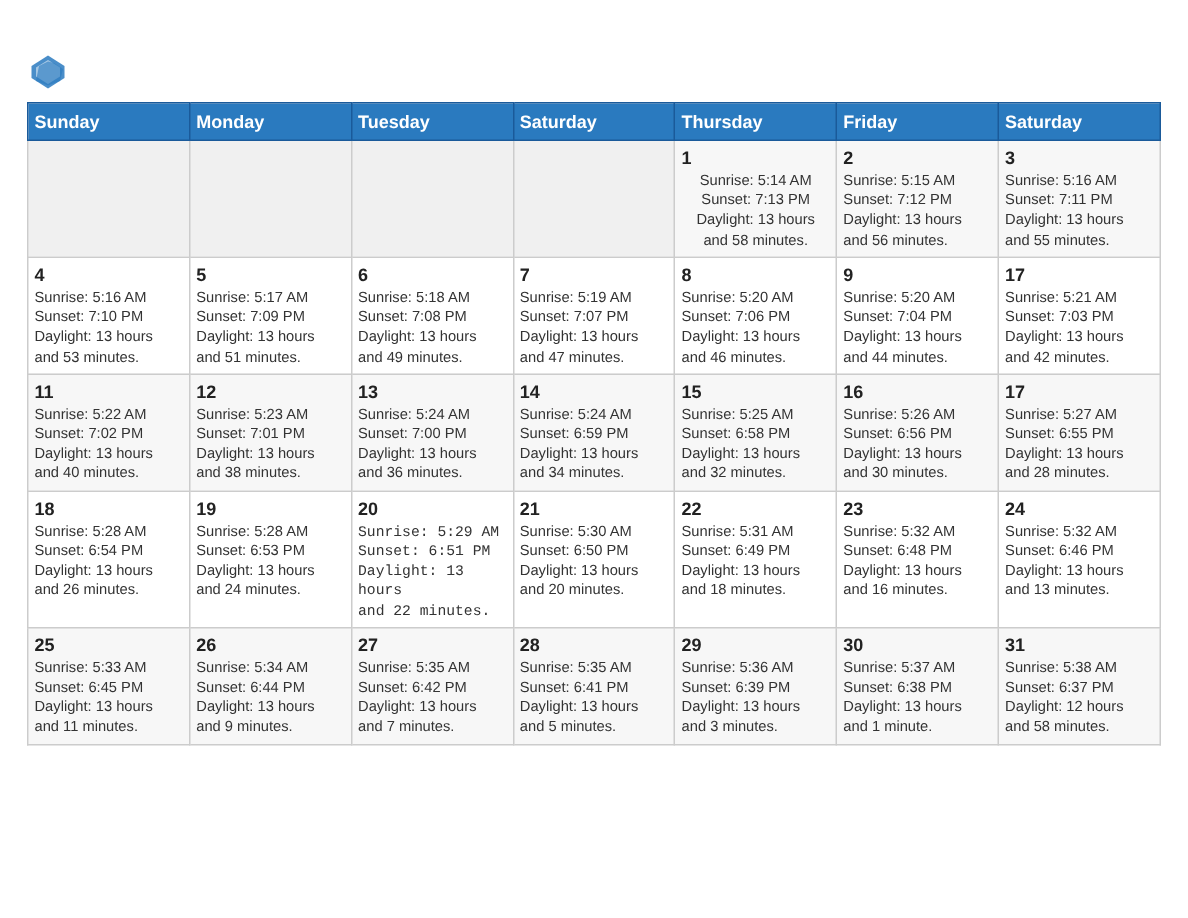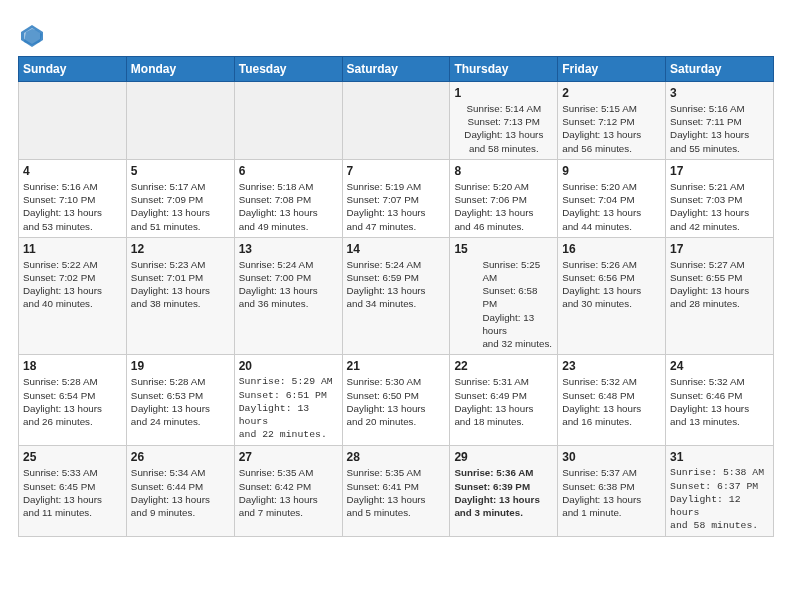--- a/index.html
+++ b/index.html
@@ -5,21 +5,21 @@
     * { box-sizing: border-box; margin: 0; padding: 0; }
     body {
       font-family: Arial, sans-serif;
       background: #fff;
       width: 792px;
       height: 612px;
       overflow: hidden;
     }
     .page {
       width: 792px;
-      padding: 18px 18px 10px 18px;
+      padding: 30px 18px 10px 18px;
     }
     .header-row {
       display: flex;
       justify-content: space-between;
       align-items: flex-start;
       margin-bottom: 6px;
     }
     .logo {
       display: flex;
       align-items: center;
@@ -233,21 +233,21 @@
           </td>
           <td>
             <span class="day-number">14</span>
             <div class="day-info" style="white-space: pre-line;">Sunrise: 5:24 AM
 Sunset: 6:59 PM
 Daylight: 13 hours
 and 34 minutes.</div>
           </td>
           <td>
             <span class="day-number">15</span>
-            <div class="day-info" style="white-space: pre-line; margin-left: 28px;">Sunrise: 5:25 AM
+            <div class="day-info" style="white-space: pre-line;">Sunrise: 5:25 AM
 Sunset: 6:58 PM
 Daylight: 13 hours
 and 32 minutes.</div>
           </td>
           <td>
             <span class="day-number">16</span>
             <div class="day-info" style="white-space: pre-line;">Sunrise: 5:26 AM
 Sunset: 6:56 PM
 Daylight: 13 hours
 and 30 minutes.</div>
@@ -335,35 +335,35 @@
           </td>
           <td>
             <span class="day-number">28</span>
             <div class="day-info" style="white-space: pre-line;">Sunrise: 5:35 AM
 Sunset: 6:41 PM
 Daylight: 13 hours
 and 5 minutes.</div>
           </td>
           <td>
             <span class="day-number">29</span>
-            <div class="day-info" style="white-space: pre-line; font-weight: bold;">Sunrise: 5:36 AM
+            <div class="day-info" style="white-space: pre-line;">Sunrise: 5:36 AM
 Sunset: 6:39 PM
 Daylight: 13 hours
 and 3 minutes.</div>
           </td>
           <td>
             <span class="day-number">30</span>
             <div class="day-info" style="white-space: pre-line;">Sunrise: 5:37 AM
 Sunset: 6:38 PM
 Daylight: 13 hours
 and 1 minute.</div>
           </td>
           <td>
             <span class="day-number">31</span>
-            <div class="day-info" style="white-space: pre-line; font-family: Liberation Mono, monospace;">Sunrise: 5:38 AM
+            <div class="day-info" style="white-space: pre-line;">Sunrise: 5:38 AM
 Sunset: 6:37 PM
 Daylight: 12 hours
 and 58 minutes.</div>
           </td>
         </tr>
       </tbody>
   </table>
 </div>
 
 </body></html>

